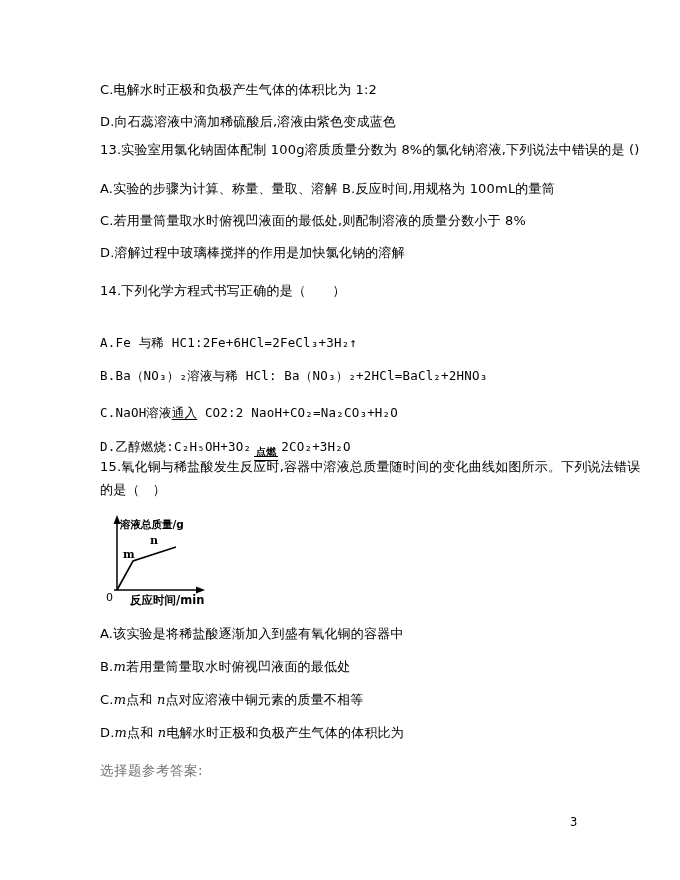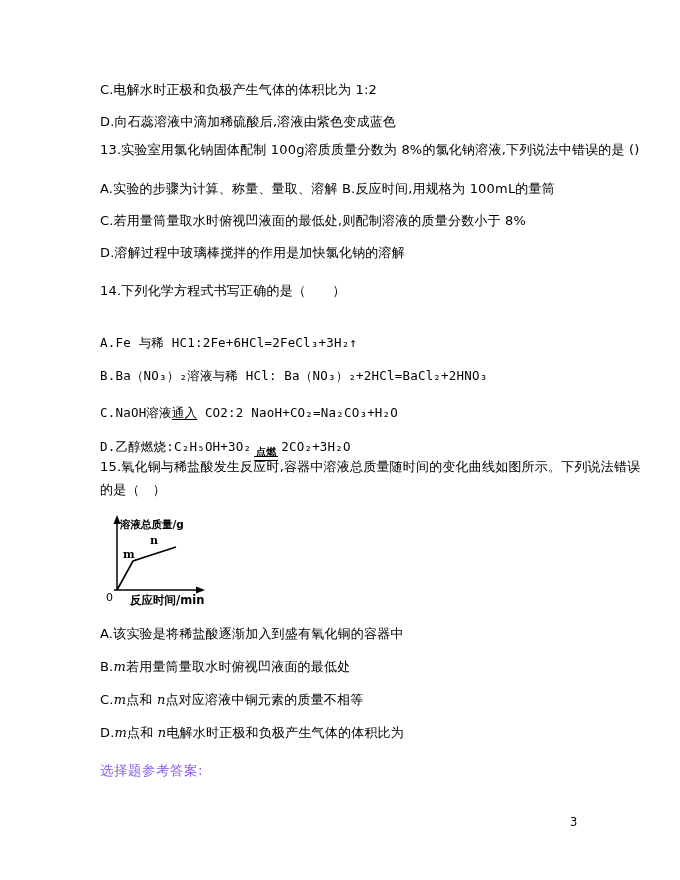--- a/index.html
+++ b/index.html
@@ -10,21 +10,21 @@
   .ln{
     position:absolute;left:100px;font-size:13px;line-height:16px;
     white-space:nowrap;letter-spacing:0.2px;
   }
   .eq{font-family:"DejaVu Sans Mono", monospace;font-size:12.5px;margin-top:20px;}
   .ul{text-decoration:underline;text-underline-offset:2px;}
   .pt{font-style:italic;font-family:"DejaVu Serif", serif;}
   .ignite{display:inline-block;vertical-align:-4px;margin:0 3px;min-width:24px;text-align:center;}
   .ignite-text{display:block;font-size:10px;font-weight:bold;line-height:7px;}
   .ignite-line{display:block;height:3px;border-top:1.5px solid #000;border-bottom:1.5px solid #000;margin-top:1px;}
-  .red{color:#8b5cf6;font-size:13.5px;letter-spacing:0.5px;}
+  .red{color:#737373;font-size:13.5px;letter-spacing:0.5px;}
   .pagenum{position:absolute;left:570px;top:815px;font-size:11.5px;}
   .figure-wrap{position:absolute;left:103px;top:512px;width:160px;height:102px;}
   .figure-wrap svg{display:block;}
   svg text{font-family:"DejaVu Sans", sans-serif;fill:#000;}
   svg .axis-label{font-weight:bold;font-size:10.5px;}
   svg .x-label{font-weight:bold;font-size:11.5px;}
   svg .ptlabel{font-weight:bold;font-size:11px;font-family:"DejaVu Serif", serif;}
   svg .origin{font-size:11px;}
 </style>
 </head>

